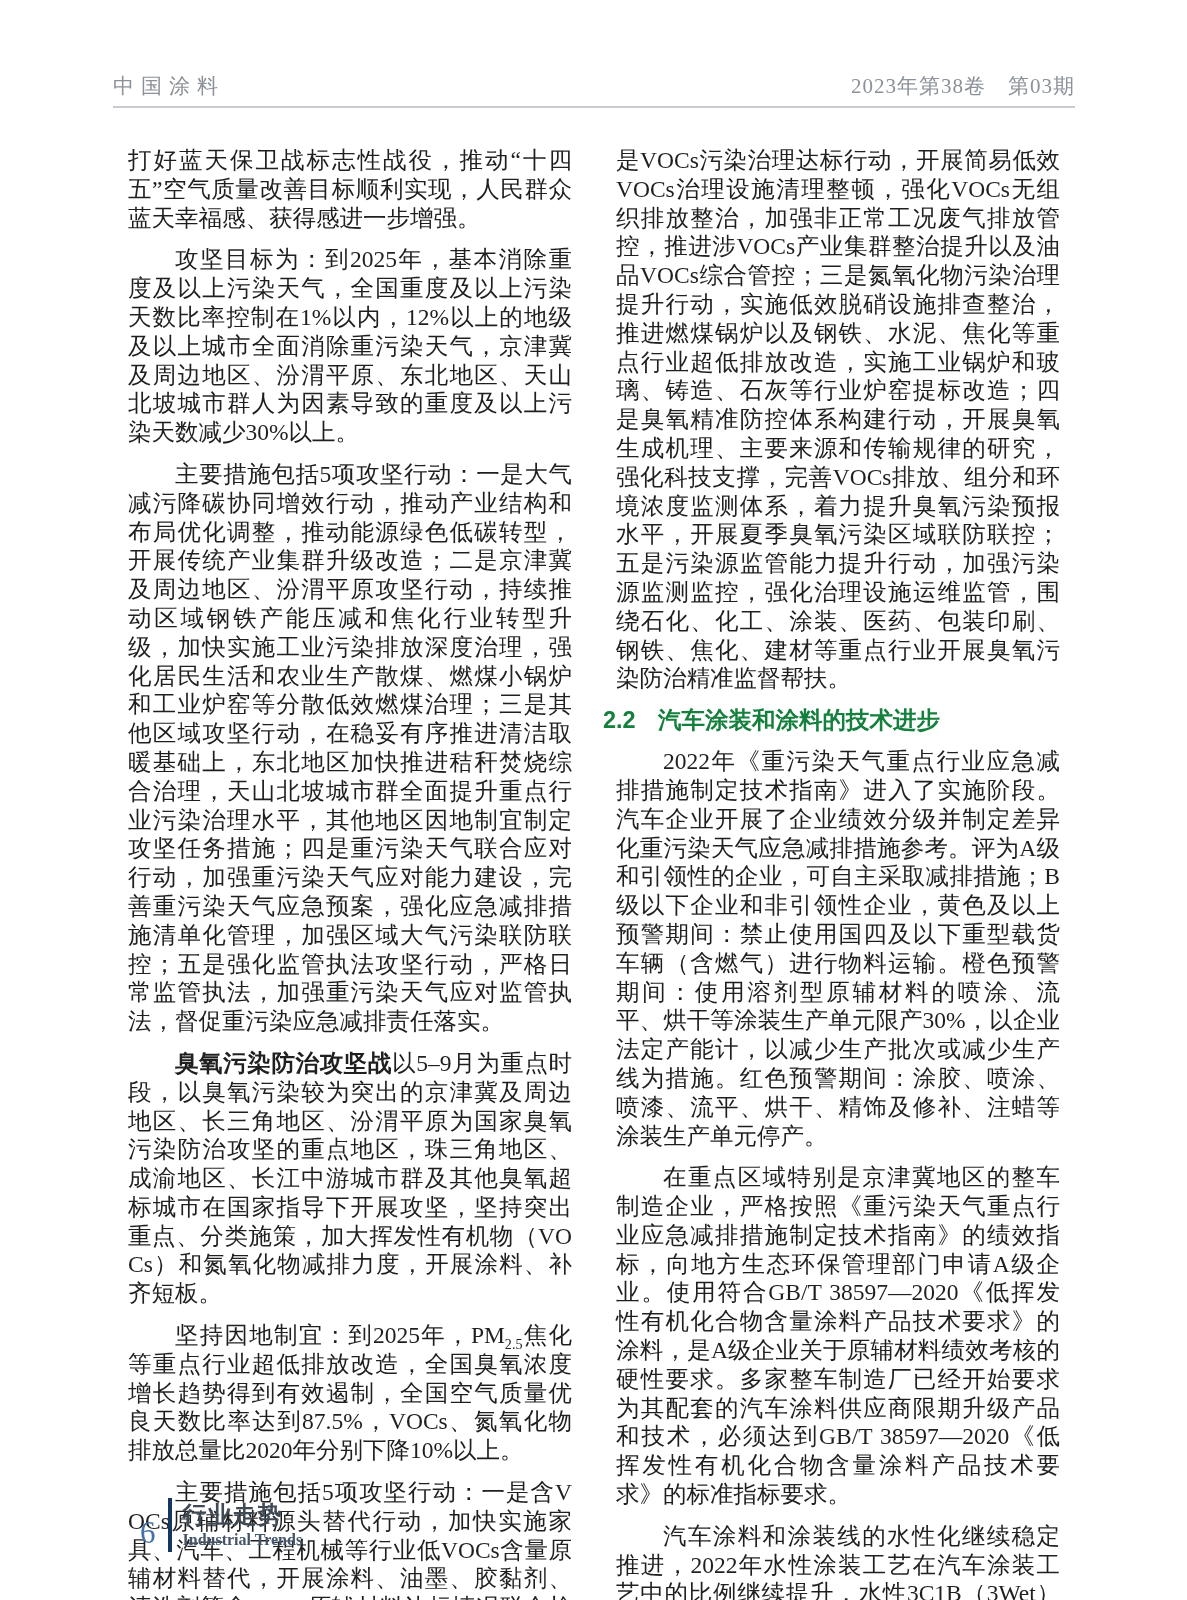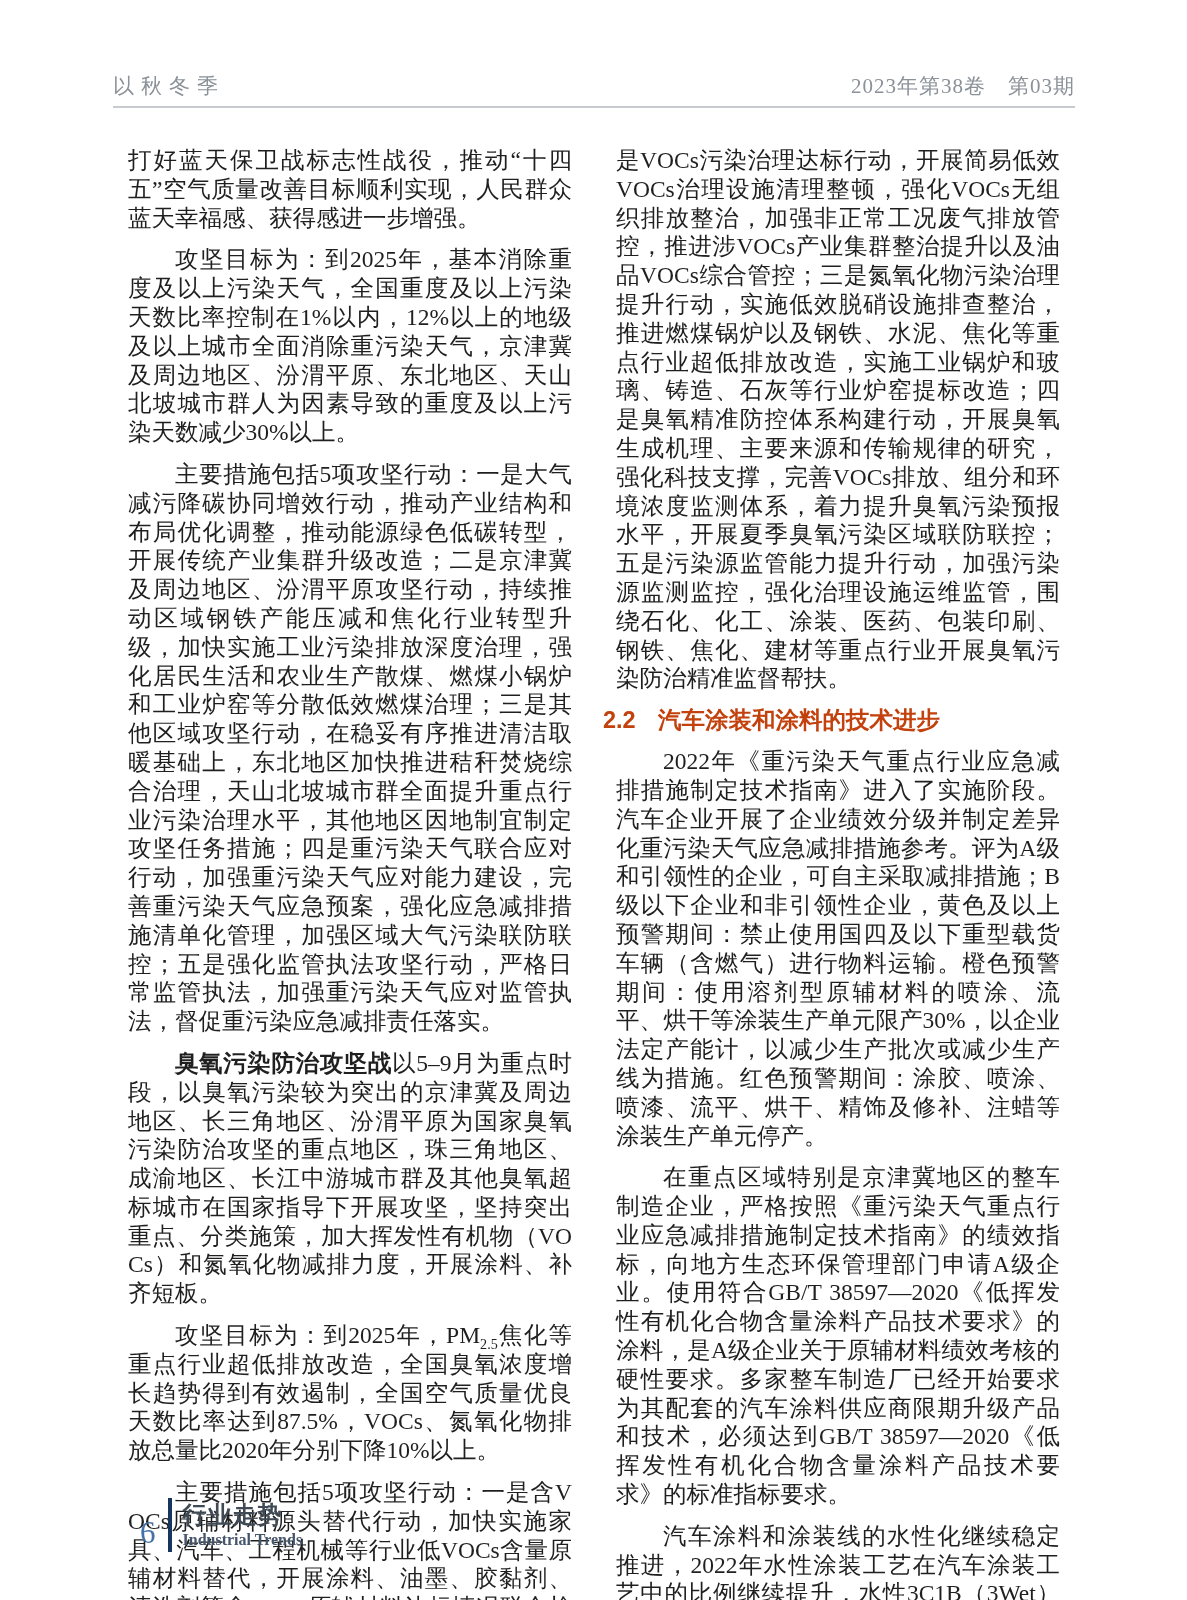--- a/index.html
+++ b/index.html
@@ -69,21 +69,21 @@
   .para sub {
     font-size: 60%;
     line-height: 0;
   }
   .section-heading {
     margin: 7px 0 5px 0;
     font-family: "Liberation Sans", "DejaVu Sans", sans-serif;
     font-weight: 700;
     font-size: 23.5px;
     line-height: 28px;
-    color: #c2410c;
+    color: #15803d;
   }
   .section-heading .sec-num {
     margin-right: 0.95em;
   }
   
   .page-footer {
     position: absolute;
     left: 140px;
     top: 1498px;
     display: flex;
@@ -122,31 +122,31 @@
     color: #44546a;
     text-align: center;
   }
 </style>
 </head>
 <body>
 
 <div class="page">
 
   <div class="page-header">
-    <span class="journal-title">以秋冬季</span>
+    <span class="journal-title">中国涂料</span>
     <span class="issue-info">2023年第38卷　第03期</span>
   </div>
 
   <div class="body-columns">
     <div class="column">
         <p class="para no-indent"><span>打好蓝天保卫战标志性战役，推动“十四五”空气质量改善目标顺利实现，人民群众蓝天幸福感、获得感进一步增强。</span></p>
         <p class="para"><span>攻坚目标为：到2025年，基本消除重度及以上污染天气，全国重度及以上污染天数比率控制在1%以内，12%以上的地级及以上城市全面消除重污染天气，京津冀及周边地区、汾渭平原、东北地区、天山北坡城市群人为因素导致的重度及以上污染天数减少30%以上。</span></p>
         <p class="para"><span>主要措施包括5项攻坚行动：一是大气减污降碳协同增效行动，推动产业结构和布局优化调整，推动能源绿色低碳转型，开展传统产业集群升级改造；二是京津冀及周边地区、汾渭平原攻坚行动，持续推动区域钢铁产能压减和焦化行业转型升级，加快实施工业污染排放深度治理，强化居民生活和农业生产散煤、燃煤小锅炉和工业炉窑等分散低效燃煤治理；三是其他区域攻坚行动，在稳妥有序推进清洁取暖基础上，东北地区加快推进秸秆焚烧综合治理，天山北坡城市群全面提升重点行业污染治理水平，其他地区因地制宜制定攻坚任务措施；四是重污染天气联合应对行动，加强重污染天气应对能力建设，完善重污染天气应急预案，强化应急减排措施清单化管理，加强区域大气污染联防联控；五是强化监管执法攻坚行动，严格日常监管执法，加强重污染天气应对监管执法，督促重污染应急减排责任落实。</span></p>
         <p class="para"><span class="lead">臭氧污染防治攻坚战</span><span>以5–9月为重点时段，以臭氧污染较为突出的京津冀及周边地区、长三角地区、汾渭平原为国家臭氧污染防治攻坚的重点地区，珠三角地区、成渝地区、长江中游城市群及其他臭氧超标城市在国家指导下开展攻坚，坚持突出重点、分类施策，加大挥发性有机物（VOCs）和氮氧化物减排力度，开展涂料、补齐短板。</span></p>
-        <p class="para"><span>攻坚目标为：到2025年，PM</span><sub>2.5</sub><span>焦化等重点行业超低排放改造，全国臭氧浓度增长趋势得到有效遏制，全国空气质量优良天数比率达到87.5%，VOCs、氮氧化物排放总量比2020年分别下降10%以上。</span></p>
+        <p class="para"><span>坚持因地制宜：到2025年，PM</span><sub>2.5</sub><span>焦化等重点行业超低排放改造，全国臭氧浓度增长趋势得到有效遏制，全国空气质量优良天数比率达到87.5%，VOCs、氮氧化物排放总量比2020年分别下降10%以上。</span></p>
         <p class="para"><span>主要措施包括5项攻坚行动：一是含VOCs原辅材料源头替代行动，加快实施家具、汽车、工程机械等行业低VOCs含量原辅材料替代，开展涂料、油墨、胶黏剂、清洗剂等含VOCs原辅材料达标情况联合检查；二</span></p>
       </div>
     <div class="column">
         <p class="para no-indent"><span>是VOCs污染治理达标行动，开展简易低效VOCs治理设施清理整顿，强化VOCs无组织排放整治，加强非正常工况废气排放管控，推进涉VOCs产业集群整治提升以及油品VOCs综合管控；三是氮氧化物污染治理提升行动，实施低效脱硝设施排查整治，推进燃煤锅炉以及钢铁、水泥、焦化等重点行业超低排放改造，实施工业锅炉和玻璃、铸造、石灰等行业炉窑提标改造；四是臭氧精准防控体系构建行动，开展臭氧生成机理、主要来源和传输规律的研究，强化科技支撑，完善VOCs排放、组分和环境浓度监测体系，着力提升臭氧污染预报水平，开展夏季臭氧污染区域联防联控；五是污染源监管能力提升行动，加强污染源监测监控，强化治理设施运维监管，围绕石化、化工、涂装、医药、包装印刷、钢铁、焦化、建材等重点行业开展臭氧污染防治精准监督帮扶。</span></p>
         <div class="section-heading"><span class="sec-num">2.2</span><span>汽车涂装和涂料的技术进步</span></div>
         <p class="para"><span>2022年《重污染天气重点行业应急减排措施制定技术指南》进入了实施阶段。汽车企业开展了企业绩效分级并制定差异化重污染天气应急减排措施参考。评为A级和引领性的企业，可自主采取减排措施；B级以下企业和非引领性企业，黄色及以上预警期间：禁止使用国四及以下重型载货车辆（含燃气）进行物料运输。橙色预警期间：使用溶剂型原辅材料的喷涂、流平、烘干等涂装生产单元限产30%，以企业法定产能计，以减少生产批次或减少生产线为措施。红色预警期间：涂胶、喷涂、喷漆、流平、烘干、精饰及修补、注蜡等涂装生产单元停产。</span></p>
         <p class="para"><span>在重点区域特别是京津冀地区的整车制造企业，严格按照《重污染天气重点行业应急减排措施制定技术指南》的绩效指标，向地方生态环保管理部门申请A级企业。使用符合GB/T 38597—2020《低挥发性有机化合物含量涂料产品技术要求》的涂料，是A级企业关于原辅材料绩效考核的硬性要求。多家整车制造厂已经开始要求为其配套的汽车涂料供应商限期升级产品和技术，必须达到GB/T 38597—2020《低挥发性有机化合物含量涂料产品技术要求》的标准指标要求。</span></p>
         <p class="para"><span>汽车涂料和涂装线的水性化继续稳定推进，2022年水性涂装工艺在汽车涂装工艺中的比例继续提升，水性3C1B（3Wet）工艺已经作为乘用车面漆涂装线的绝对主流工艺。国内新建的汽车涂装线采用了最先进的涂装工艺技术和环境友好型涂料，都是最高水平的绿色涂装线。2022年新投产汽车涂装线采用了水性紧凑型工艺（B1/B2、3C1B和4Wet）和低VOCs绿色涂料。</span></p>
       </div>
   </div>

